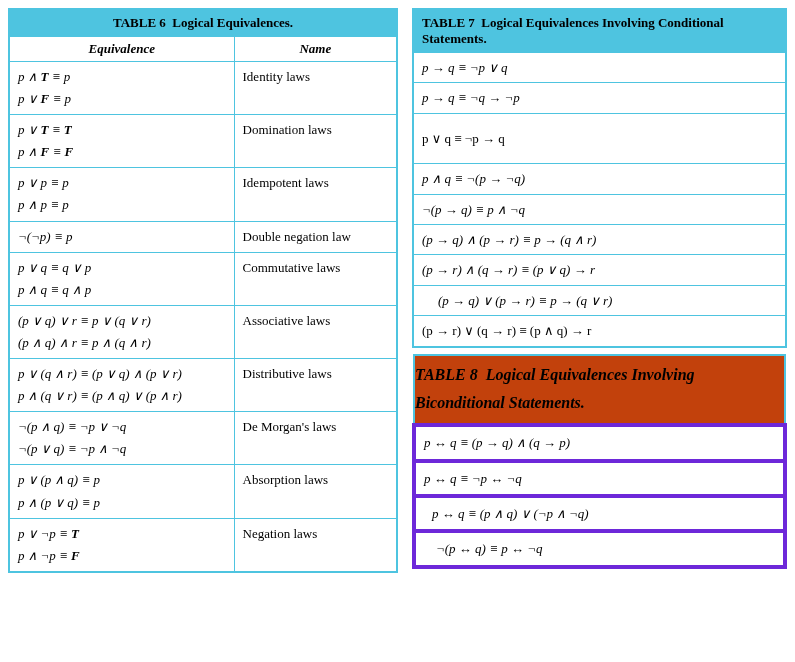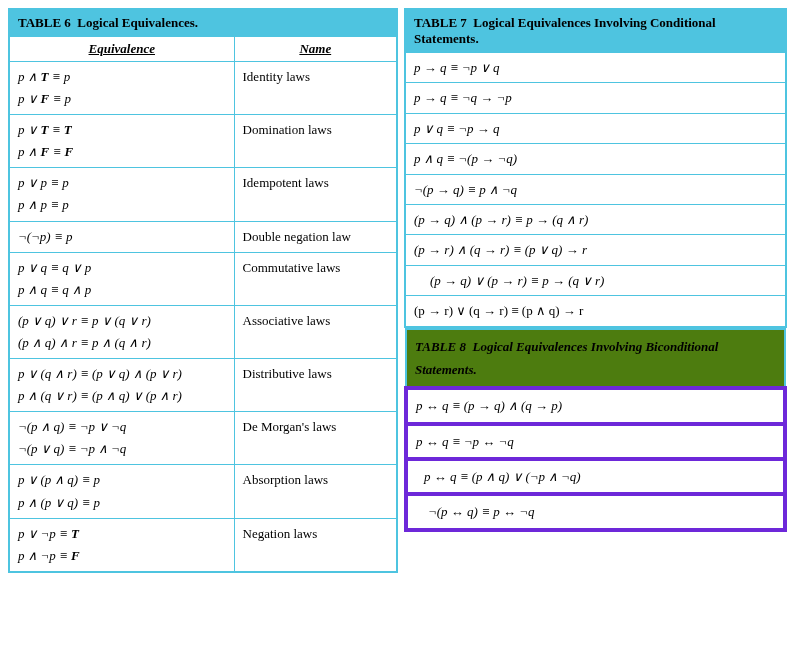--- a/index.html
+++ b/index.html
@@ -15,20 +15,22 @@
       gap: 6px;
       align-items: flex-start;
     }
     .left-col {
       flex: 0 0 390px;
     }
     .right-col {
       flex: 1;
       display: flex;
       flex-direction: column;
+      gap: 6px;
+      margin-left: 8px;
     }
     table {
       border-collapse: collapse;
       width: 100%;
     }
     .table6 {
       border: 2px solid #4ec4e0;
     }
     .table7 {
       border: 2px solid #4ec4e0;
@@ -40,53 +42,52 @@
       border: 1px solid #4ec4e0;
       padding: 4px 8px;
       vertical-align: top;
     }
     .table-header {
       background: #4ec4e0;
       font-weight: bold;
       font-style: normal;
       font-size: 13px;
       color: #000;
-      text-align: left;
+      text-align: center;
       border: none;
       padding: 5px 8px;
     }
     .table-header-wide {
       background: #4ec4e0;
       font-weight: bold;
       font-size: 13px;
       color: #000;
       text-align: left;
       border: none;
       padding: 5px 8px;
     }
     .table8-header {
-      background: #4d7c0f;
-      font-weight: bold;
-      font-size: 13px;
+      background: #c2410c;
+      font-weight: bold;
+      font-size: 16px;
       color: #000;
       text-align: left;
       border: none;
-      padding: 5px 8px;
+      padding: 5px 0;
     }
     .col-equiv {
       width: 58%;
       font-style: italic;
     }
     .col-name {
       width: 42%;
     }
     .italic-hdr {
       font-style: italic;
       font-weight: bold;
-      text-decoration: underline;
     }
     td.formula {
       font-style: italic;
       line-height: 1.7;
     }
     td.name-cell {
       line-height: 1.7;
     }
     .table8 td {
       border: 4px solid #6d28d9;
@@ -174,21 +175,21 @@
         </tr>
       </thead>
       <tbody id="table7-body">
       <tr>
             <td style="font-style: italic; line-height: 1.8; padding: 3px 8px;">p → q ≡ ¬p ∨ q</td>
           </tr>
           <tr>
             <td style="font-style: italic; line-height: 1.8; padding: 3px 8px;">p → q ≡ ¬q → ¬p</td>
           </tr>
           <tr>
-            <td style="font-style: italic; line-height: 1.8; padding: 3px 8px;">p ∨ q ≡ ¬p → q</td>
+            <td style="line-height: 1.8; padding: 13px 8px;">p ∨ q ≡ ¬p → q</td>
           </tr>
           <tr>
             <td style="font-style: italic; line-height: 1.8; padding: 3px 8px;">p ∧ q ≡ ¬(p → ¬q)</td>
           </tr>
           <tr>
             <td style="font-style: italic; line-height: 1.8; padding: 3px 8px;">¬(p → q) ≡ p ∧ ¬q</td>
           </tr>
           <tr>
             <td style="font-style: italic; line-height: 1.8; padding: 3px 8px;">(p → q) ∧ (p → r) ≡ p → (q ∧ r)</td>
           </tr>

